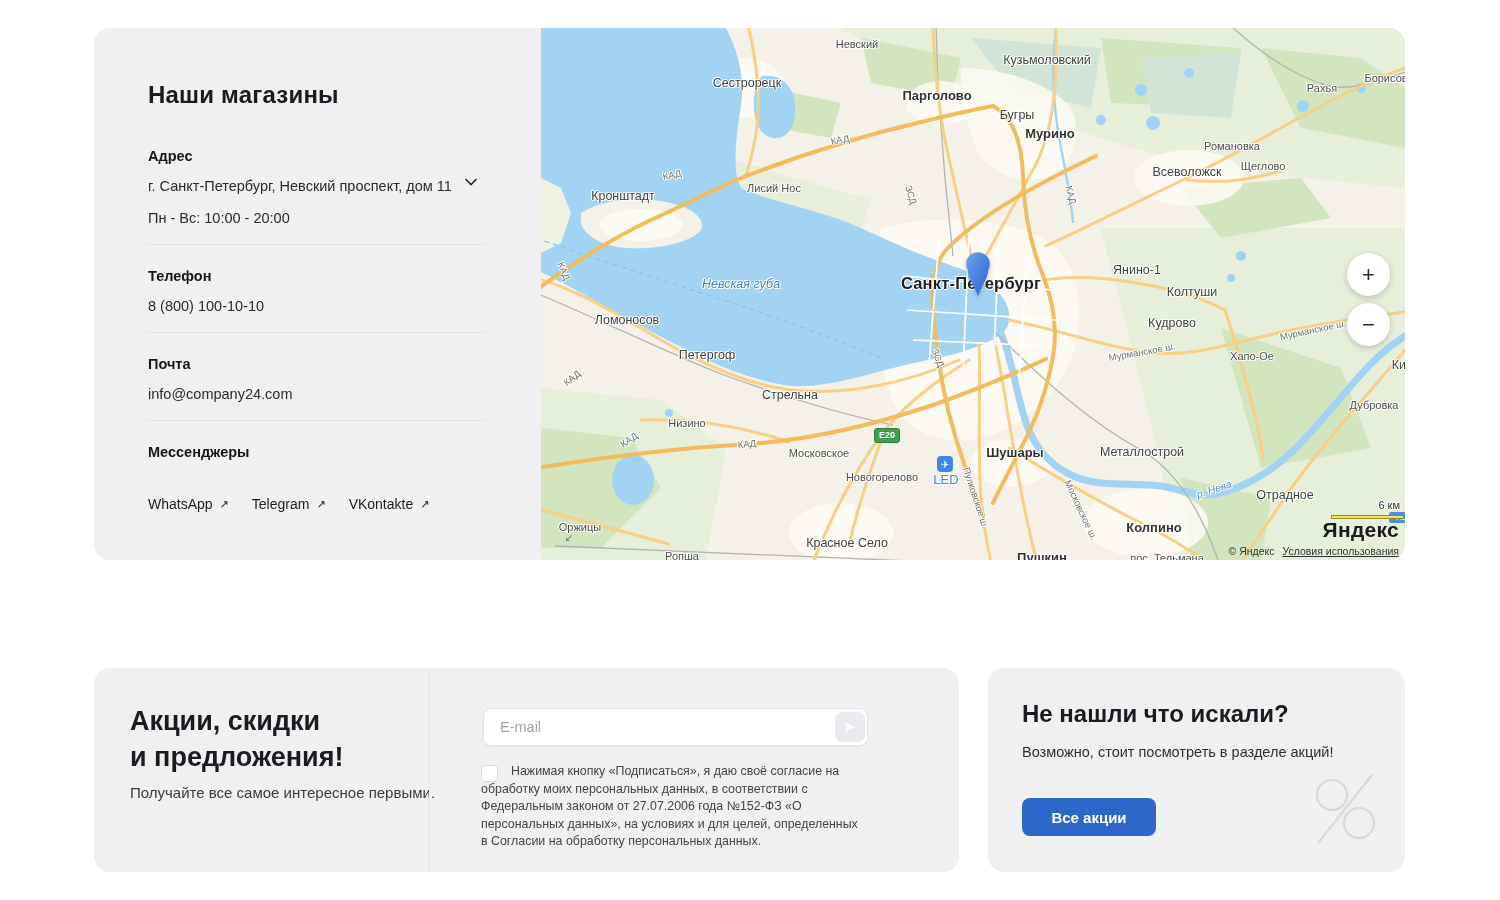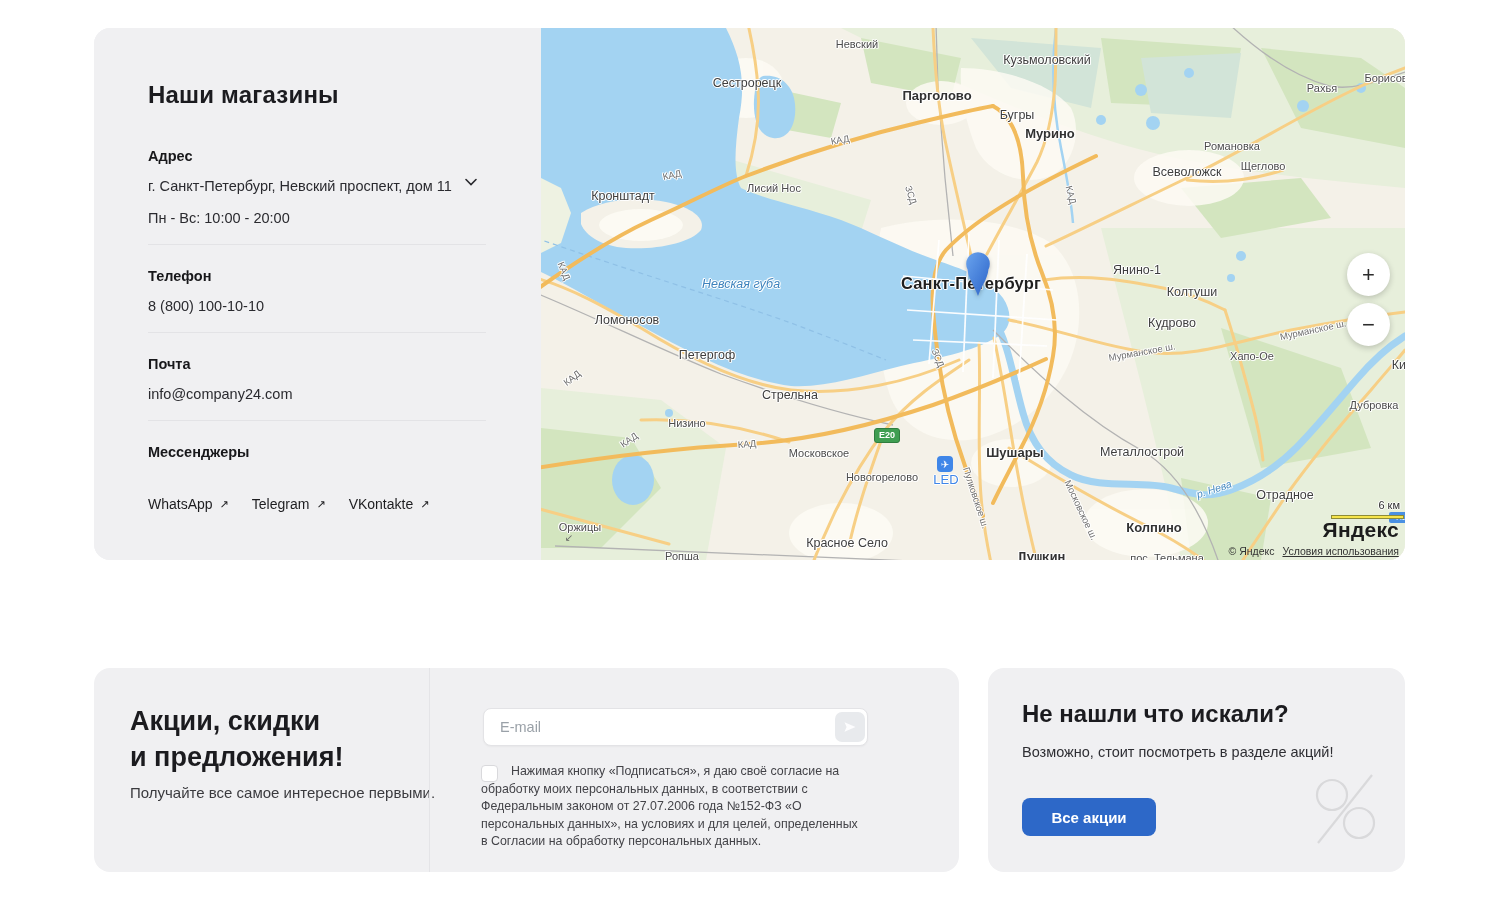--- a/index.html
+++ b/index.html
@@ -261,21 +261,21 @@
           <span class="ml sm" style="left: 278px; top: 425px;">Московское</span>
           <span class="ml town-b" style="left: 474px; top: 424px;">Шушары</span>
           <span class="ml town" style="left: 601px; top: 424px;">Металлострой</span>
           <span class="ml sm" style="left: 341px; top: 449px;">Новогорелово</span>
           <span class="ml water-sm" style="left: 673px; top: 461px; transform: translate(-50%, -50%) rotate(-18deg);">р. Нева</span>
           <span class="ml town" style="left: 744px; top: 467px;">Отрадное</span>
           <span class="ml sm" style="left: 39px; top: 499px;">Оржицы</span>
           <span class="ml town-b" style="left: 613px; top: 499px;">Колпино</span>
           <span class="ml town" style="left: 306px; top: 515px;">Красное Село</span>
           <span class="ml sm" style="left: 141px; top: 528px;">Ропша</span>
-          <span class="ml town-b" style="left: 501px; top: 529px; font-family: Liberation Mono, monospace;">Пушкин</span>
+          <span class="ml town-b" style="left: 501px; top: 529px;">Пушкин</span>
           <span class="ml sm" style="left: 626px; top: 530px;">пос. Тельмана</span>
           <span class="ml road" style="left: 299px; top: 112px; transform: translate(-50%, -50%) rotate(-10deg);">КАД</span>
           <span class="ml road" style="left: 131px; top: 147px; transform: translate(-50%, -50%) rotate(-12deg);">КАД</span>
           <span class="ml road" style="left: 23px; top: 243px; transform: translate(-50%, -50%) rotate(68deg);">КАД</span>
           <span class="ml road" style="left: 31px; top: 350px; transform: translate(-50%, -50%) rotate(-38deg);">КАД</span>
           <span class="ml road" style="left: 88px; top: 412px; transform: translate(-50%, -50%) rotate(-35deg);">КАД</span>
           <span class="ml road" style="left: 206px; top: 416px; transform: translate(-50%, -50%) rotate(-4deg);">КАД</span>
           <span class="ml road" style="left: 530px; top: 167px; transform: translate(-50%, -50%) rotate(75deg);">КАД</span>
           <span class="ml road" style="left: 370px; top: 167px; transform: translate(-50%, -50%) rotate(72deg);">ЗСД</span>
           <span class="ml road" style="left: 397px; top: 330px; transform: translate(-50%, -50%) rotate(68deg);">ЗСД</span>

